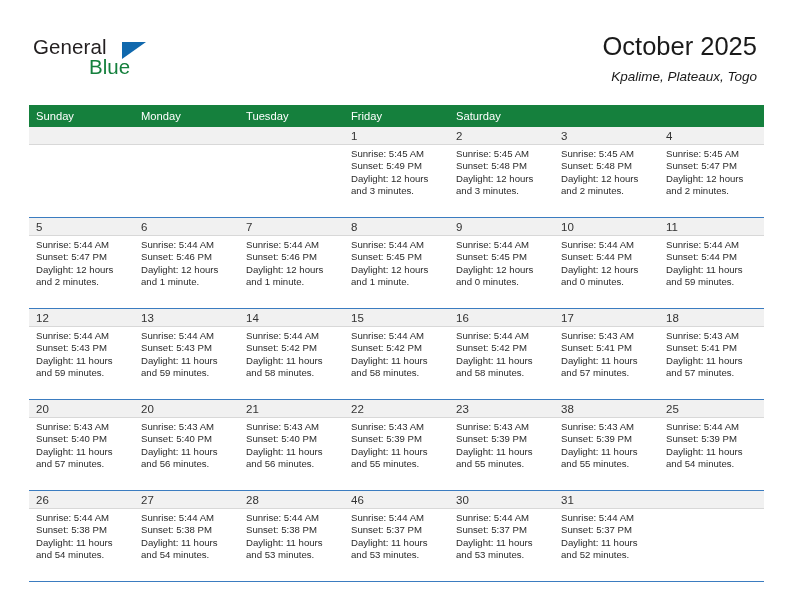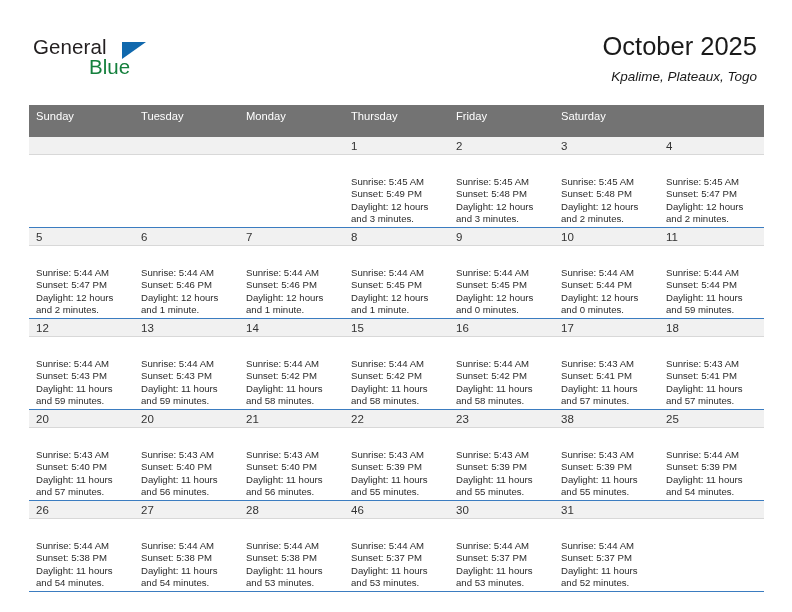--- a/index.html
+++ b/index.html
@@ -94,22 +94,22 @@
   
   .grid {
     position: absolute;
     left: 29px;
     top: 105px;
     width: 735px;
   }
   .dow-row {
     display: flex;
     width: 735px;
-    height: 32px;
-    background: #737373;
+    height: 22px;
+    background: #15803d;
   }
   .dow {
     width: 105px;
     box-sizing: border-box;
     padding-left: 7px;
     color: #ffffff;
     font-size: 11.2px;
     line-height: 22px;
     white-space: nowrap;
   }
@@ -137,21 +137,21 @@
   }
   .cell .daynum {
     position: absolute;
     left: 7px;
     top: 1px;
     font-size: 11.5px;
     color: #333333;
     line-height: 16px;
   }
   .cell .info {
-    padding: 21px 6px 0 7px;
+    padding: 3px 6px 0 7px;
     font-size: 9.6px;
     line-height: 12.4px;
     color: #2b2b2b;
   }
   .cell .info div {
     white-space: nowrap;
   }
   .cell.empty .datebar {
     background: #f1f1f1;
   }
@@ -174,23 +174,22 @@
       <div class="cal-title">October 2025</div>
       <div class="cal-subtitle">Kpalime, Plateaux, Togo</div>
     </div>
 
   </div>
 
   <div class="grid">
 
     <div class="dow-row">
       <div class="dow">Sunday</div>
+      <div class="dow">Monday</div>
       <div class="dow">Tuesday</div>
-      <div class="dow">Monday</div>
-      <div class="dow">Thursday</div>
       <div class="dow">Friday</div>
       <div class="dow">Saturday</div>
     </div>
 
     <div id="weeks-container">
         <div class="week first">
           <div class="cell empty">
             <div class="datebar"></div>
             <span class="daynum"></span>
           </div>

